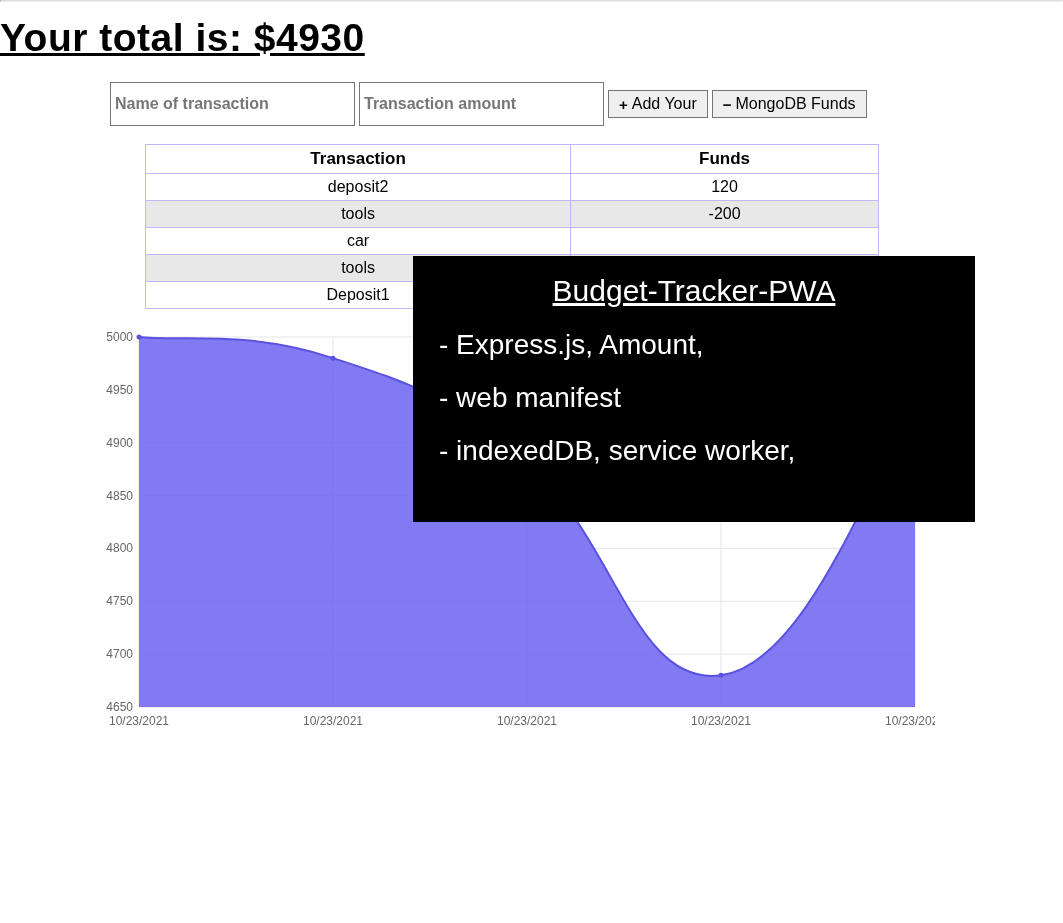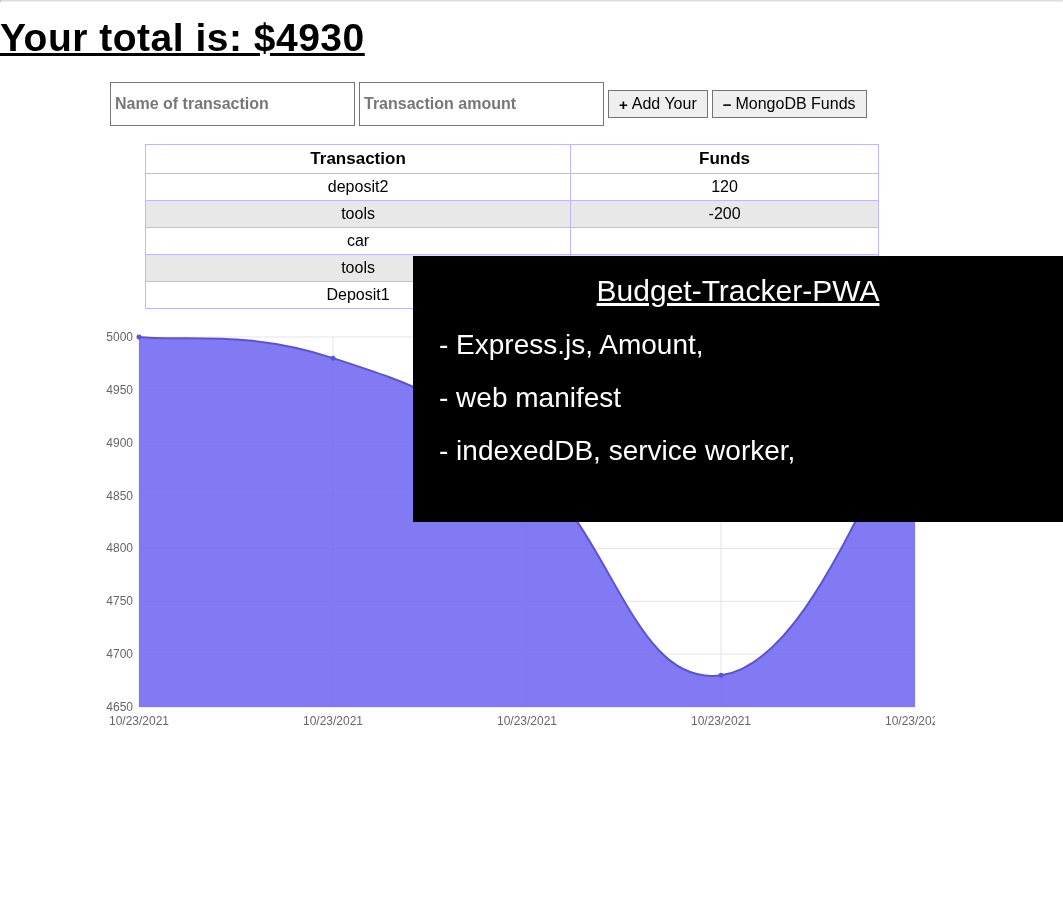--- a/index.html
+++ b/index.html
@@ -82,21 +82,21 @@
     position: relative;
     margin: 0 0 0 95px;
     width: 840px;
   }
   .chart-svg { display: block; }
 
   .overlay {
     position: absolute;
     left: 413px;
     top: 240px;
-    width: 650px;
+    width: 562px;
     height: 266px;
     background: #000;
     color: #fff;
     padding: 18px 26px 14px 26px;
   }
   .overlay-title {
     font-size: 30px;
     text-decoration: underline;
     text-align: center;
     margin: 0 0 10px 0;

